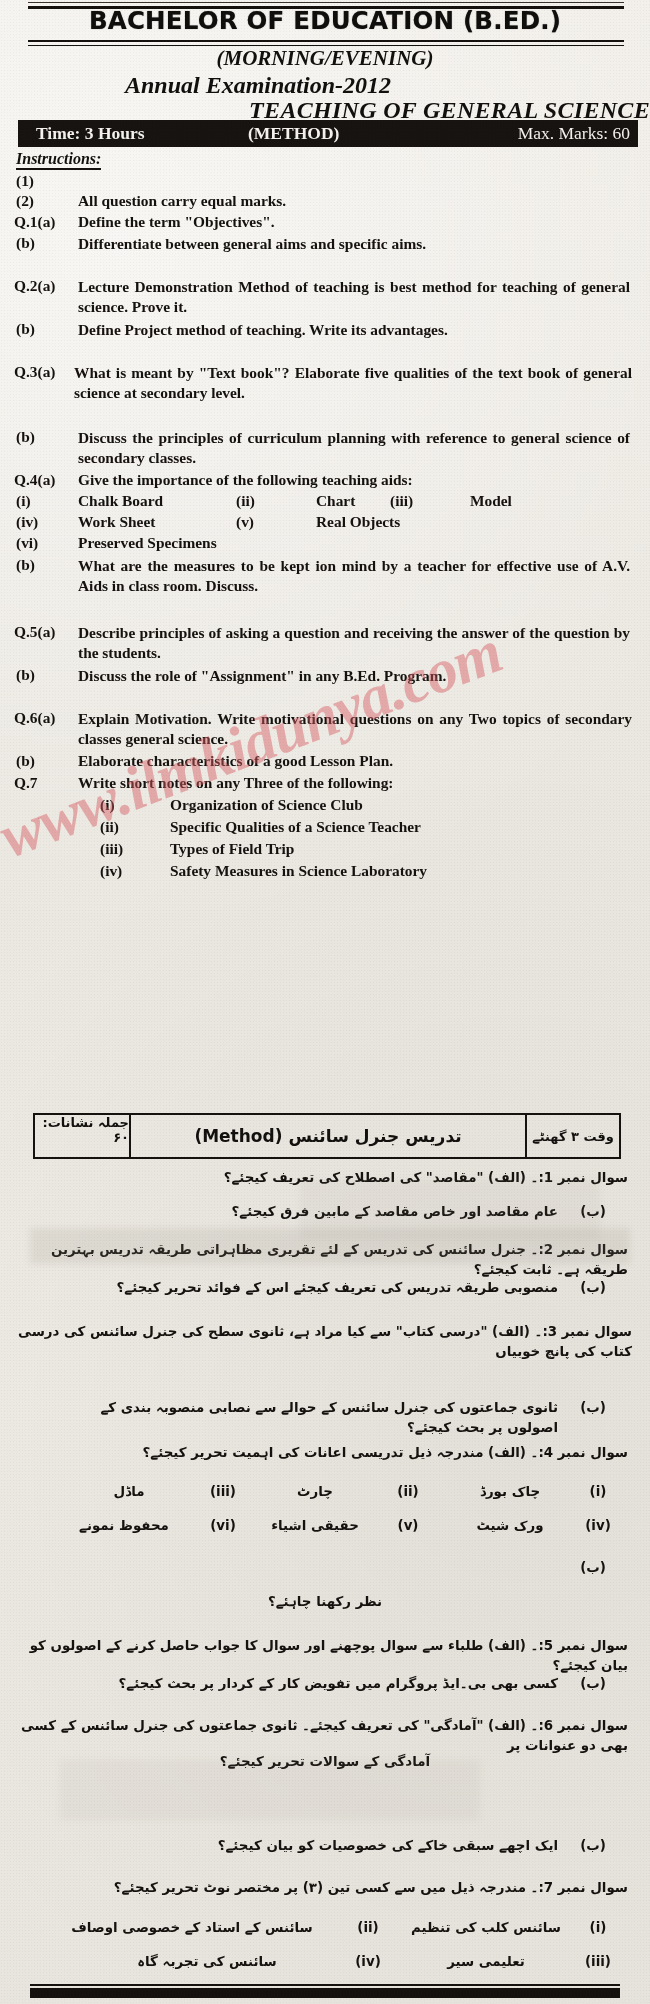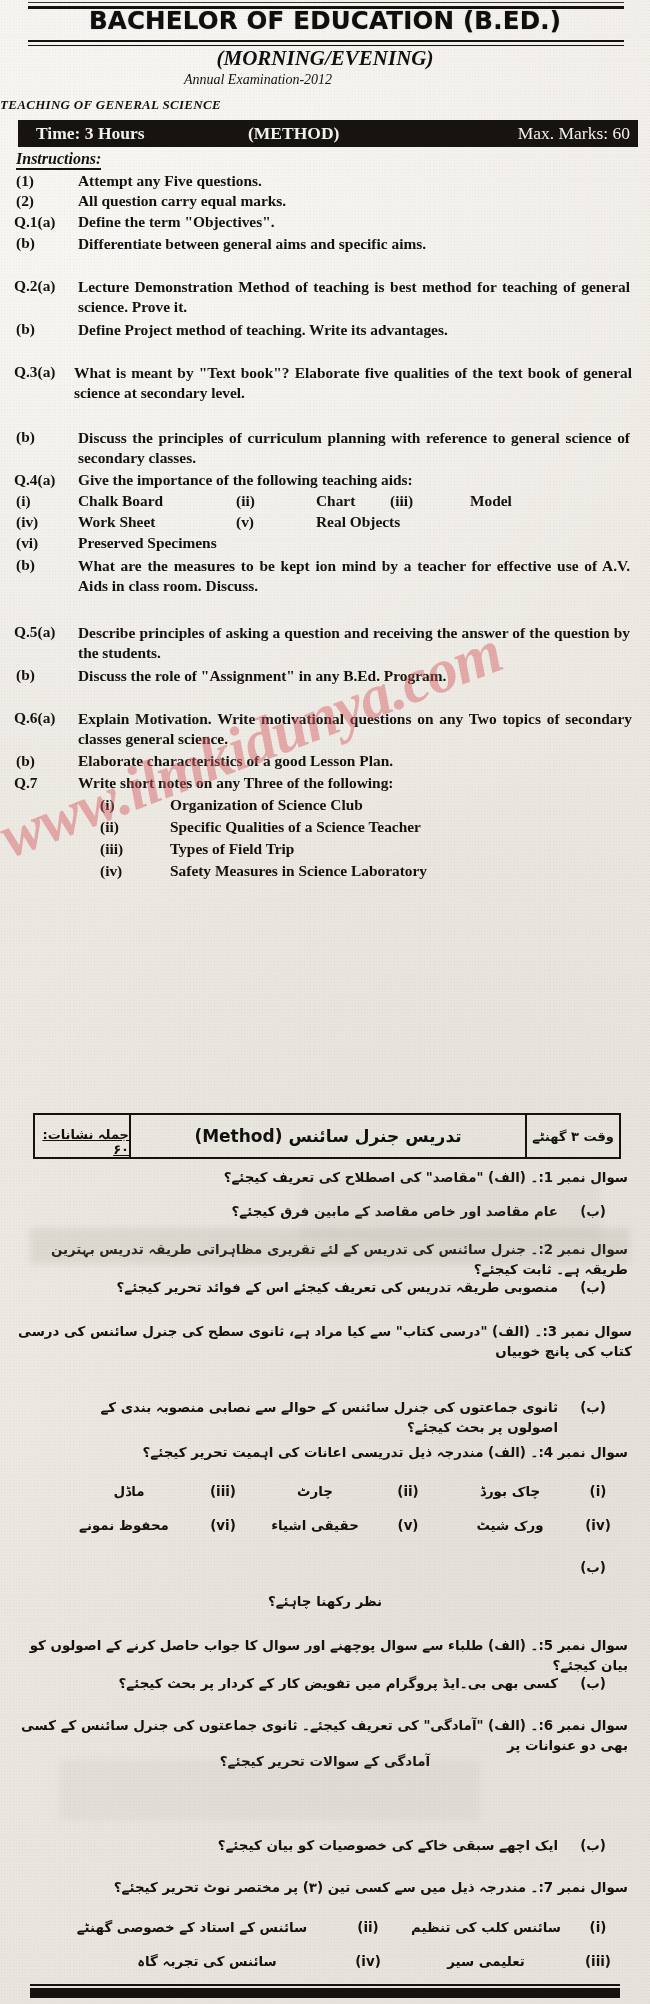--- a/index.html
+++ b/index.html
@@ -33,23 +33,23 @@
     font-family:"DejaVu Sans", sans-serif;
     font-weight:bold;font-size:24.5px;letter-spacing:.2px;
     color:#100e0c;
     text-shadow:0 0 1px rgba(0,0,0,.55);
   }
   .rule2{position:absolute;left:28px;top:40px;width:596px;height:2px;background:#14110e;}
   .rule3{position:absolute;left:28px;top:45px;width:596px;height:1px;background:#14110e;}
   .sub1{position:absolute;left:0;top:46px;width:650px;text-align:center;
     font-family:"Liberation Serif", serif;font-style:italic;font-weight:bold;font-size:21px;}
   .sub2{position:absolute;left:0;top:72px;width:516px;text-align:center;
-    font-family:"Liberation Serif", serif;font-style:italic;font-weight:normal;font-size:14px;}
-  .sub3{position:absolute;left:0;top:97px;width:650px;text-align:left;
-    font-family:"Liberation Serif", serif;font-style:italic;font-weight:bold;font-size:13px;
+    font-family:"Liberation Serif", serif;font-style:italic;font-weight:bold;font-size:24px;}
+  .sub3{position:absolute;left:0;top:97px;width:650px;text-align:right;
+    font-family:"Liberation Serif", serif;font-style:italic;font-weight:bold;font-size:24px;
     letter-spacing:.3px;}
 
   
   .blackbar{
     position:absolute;left:18px;top:120px;width:620px;height:27px;
     background:#161310;color:#f4f2ee;
     display:flex;align-items:center;
     font-family:"Liberation Serif", serif;font-size:17.5px;
   }
   .bb-time{position:absolute;left:18px;font-weight:bold;}
@@ -68,21 +68,21 @@
 
   
   .urdu{
     font-family:"DejaVu Sans", sans-serif;
     direction:rtl;unicode-bidi:bidi-override;
     font-size:13.4px;color:#14110e;font-weight:bold;
     position:absolute;text-align:right;line-height:1.5;
   }
   .utable{position:absolute;left:33px;top:1113px;width:584px;height:42px;
     border:2px solid #14110e;display:flex;}
-  .ut-c1{width:94px;border-right:2px solid #14110e;display:flex;align-items:flex-end;justify-content:center;text-decoration:underline;}
+  .ut-c1{width:94px;border-right:2px solid #14110e;display:flex;align-items:flex-start;justify-content:center;}
   .ut-c2{flex:1;display:flex;align-items:center;justify-content:center;}
   .ut-c3{width:92px;border-left:2px solid #14110e;display:flex;align-items:center;justify-content:center;}
   .ut-txt{font-family:"DejaVu Sans", sans-serif;direction:rtl;font-weight:bold;font-size:13px;}
   .ut-mid{font-family:"DejaVu Sans", sans-serif;direction:rtl;font-weight:bold;font-size:17px;}
 
   
   .botbar{position:absolute;left:30px;top:1988px;width:590px;height:10px;background:#14110e;}
   .botbar2{position:absolute;left:30px;top:1984px;width:590px;height:2px;background:#14110e;}
 
   
@@ -113,21 +113,20 @@
 
   <div class="blackbar">
     <span class="bb-time">Time: 3 Hours</span>
     <span class="bb-method">(METHOD)</span>
     <span class="bb-marks">Max. Marks: 60</span>
   </div>
 
   <div class="instr-h">Instructions:</div>
 
   <div class="lbl" style="left:16px;top:172px;">(1)</div>
-  <div class="txt" style="left:78px;top:172px;width:560px;">Attempt any Five questions.</div>
 
   <div class="lbl" style="left:16px;top:192px;">(2)</div>
   <div class="txt" style="left:78px;top:192px;width:560px;">All question carry equal marks.</div>
 
   <div class="lbl" style="left:14px;top:213px;">Q.1(a)</div>
   <div class="txt" style="left:78px;top:213px;width:556px;">Define the term "Objectives".</div>
 
   <div class="lbl" style="left:16px;top:234px;">(b)</div>
   <div class="txt just" style="left:78px;top:234px;width:552px;line-height:1.32;">Differentiate between general aims and specific aims.</div>
 
@@ -245,21 +244,21 @@
   <div class="urdu" style="right:22px;top:1752px;width:606px;text-align:center;">آمادگی کے سوالات تحریر کیجئے؟</div>
 
   <div class="urdu" style="right:22px;top:1836px;width:70px;text-align:center;">(ب)</div>
   <div class="urdu" style="right:92px;top:1836px;width:500px;">ایک اچھے سبقی خاکے کی خصوصیات کو بیان کیجئے؟</div>
 
   <div class="urdu" style="right:22px;top:1878px;width:606px;">سوال نمبر 7:۔ مندرجہ ذیل میں سے کسی تین (۳) پر مختصر نوٹ تحریر کیجئے؟</div>
 
   <div class="urdu" style="right:22px;top:1918px;width:60px;text-align:center;direction:ltr;">(i)</div>
   <div class="urdu" style="right:84px;top:1918px;width:160px;text-align:center;">سائنس کلب کی تنظیم</div>
   <div class="urdu" style="right:252px;top:1918px;width:60px;text-align:center;direction:ltr;">(ii)</div>
-  <div class="urdu" style="right:318px;top:1918px;width:280px;text-align:center;">سائنس کے استاد کے خصوصی گھنٹے</div>
+  <div class="urdu" style="right:318px;top:1918px;width:280px;text-align:center;">سائنس کے استاد کے خصوصی اوصاف</div>
 
   <div class="urdu" style="right:22px;top:1952px;width:60px;text-align:center;direction:ltr;">(iii)</div>
   <div class="urdu" style="right:84px;top:1952px;width:160px;text-align:center;">تعلیمی سیر</div>
   <div class="urdu" style="right:252px;top:1952px;width:60px;text-align:center;direction:ltr;">(iv)</div>
   <div class="urdu" style="right:318px;top:1952px;width:250px;text-align:center;">سائنس کی تجربہ گاہ</div>
 
   <div class="botbar2"></div>
   <div class="botbar"></div>
 
   <div class="smudge" style="left:30px;top:1228px;width:600px;height:36px;"></div>

